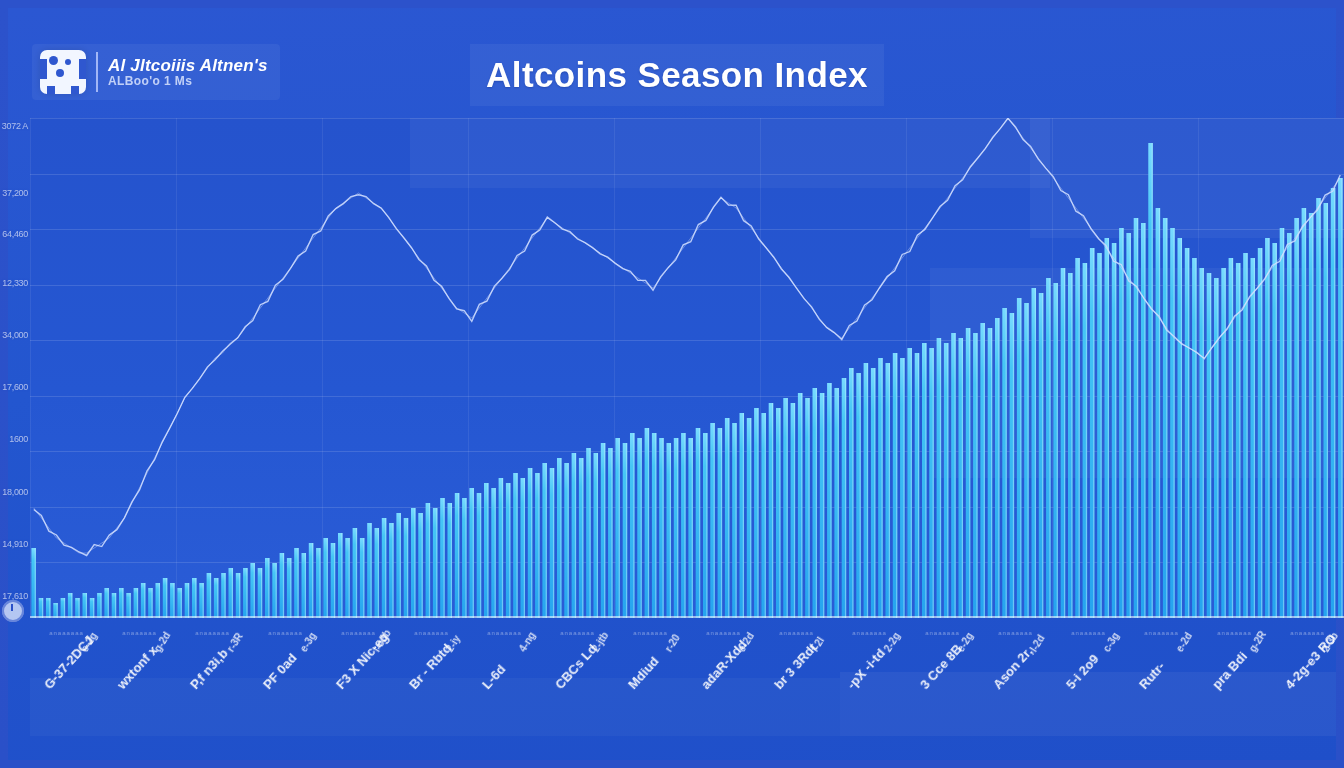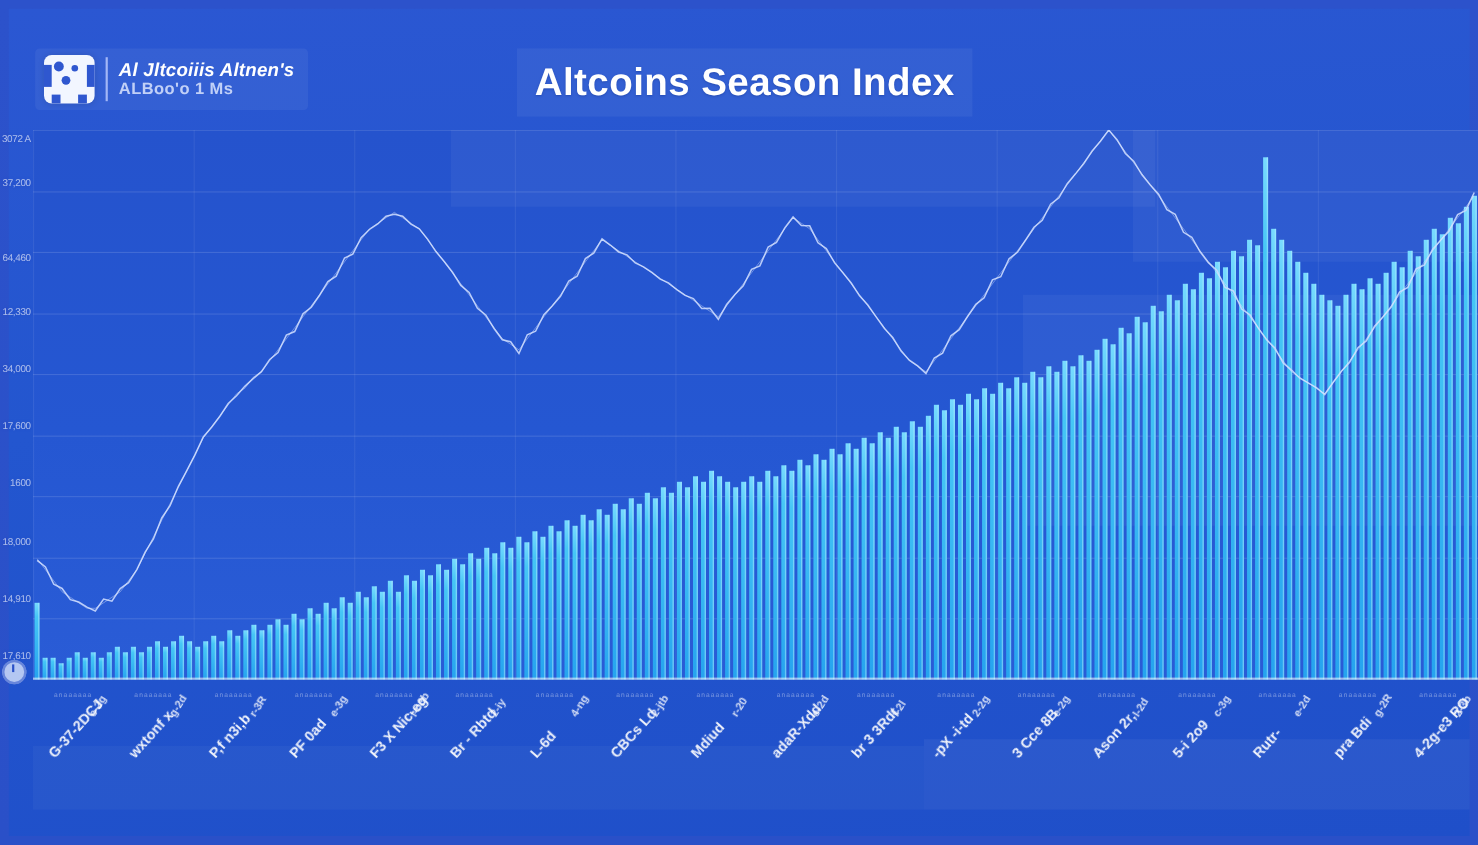--- a/index.html
+++ b/index.html
@@ -107,21 +107,21 @@
   .logo-mark .n2{right:0;top:9px;width:7px;height:20px;background:#2f57cf;}
   .logo-mark .n3{left:7px;bottom:0;width:8px;height:8px;background:#2f57cf;}
   .logo-mark .n4{right:7px;bottom:0;width:8px;height:8px;background:#2f57cf;}
   .logo-div{width:2px;height:40px;background:rgba(190,205,255,.8);flex:none;}
   .logo-txt{display:flex;flex-direction:column;line-height:1.12;}
   .logo-title{
     font-size:17px;font-weight:700;font-style:italic;
     color:#fff;letter-spacing:.2px;filter:blur(.3px);
   }
   .logo-sub{
-    font-size:15px;font-weight:600;
+    font-size:12px;font-weight:600;
     color:rgba(225,233,255,.82);letter-spacing:.4px;filter:blur(.45px);
   }
 
   .title-plate{
     position:absolute;left:462px;top:36px;width:414px;height:62px;
     background:rgba(255,255,255,.055);
     display:flex;align-items:center;justify-content:center;
   }
   .title-plate span{
     font-size:35px;font-weight:700;color:#ffffff;
@@ -161,21 +161,21 @@
 
     <div class="title-plate">
       <span>Altcoins Season Index</span>
     </div>
 
     <div class="subtitle">Ault 1x Crypto Market</div>
   </div>
 
   <div class="axis-y" id="yaxis">
       <div class="ytick" style="top:8.0px">3072 A</div>
-      <div class="ytick" style="top:48px">37,200</div>
+      <div class="ytick" style="top:75px">37,200</div>
       <div class="ytick" style="top:116px">64,460</div>
       <div class="ytick" style="top:164.7px">12,330</div>
       <div class="ytick" style="top:216.9px">34,000</div>
       <div class="ytick" style="top:269.1px">17,600</div>
       <div class="ytick" style="top:321.3px">1600</div>
       <div class="ytick" style="top:373.6px">18,000</div>
       <div class="ytick" style="top:425.8px">14,910</div>
       <div class="ytick" style="top:478.0px">17,610</div>
     </div>
 

